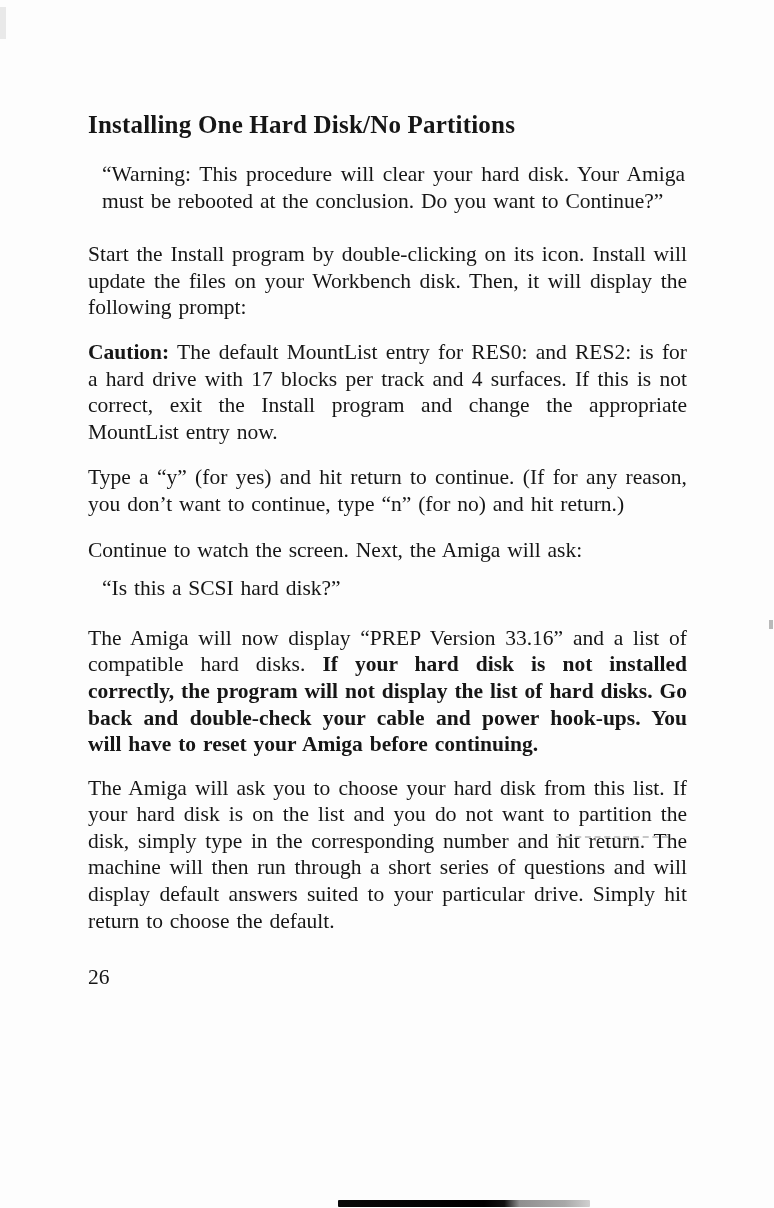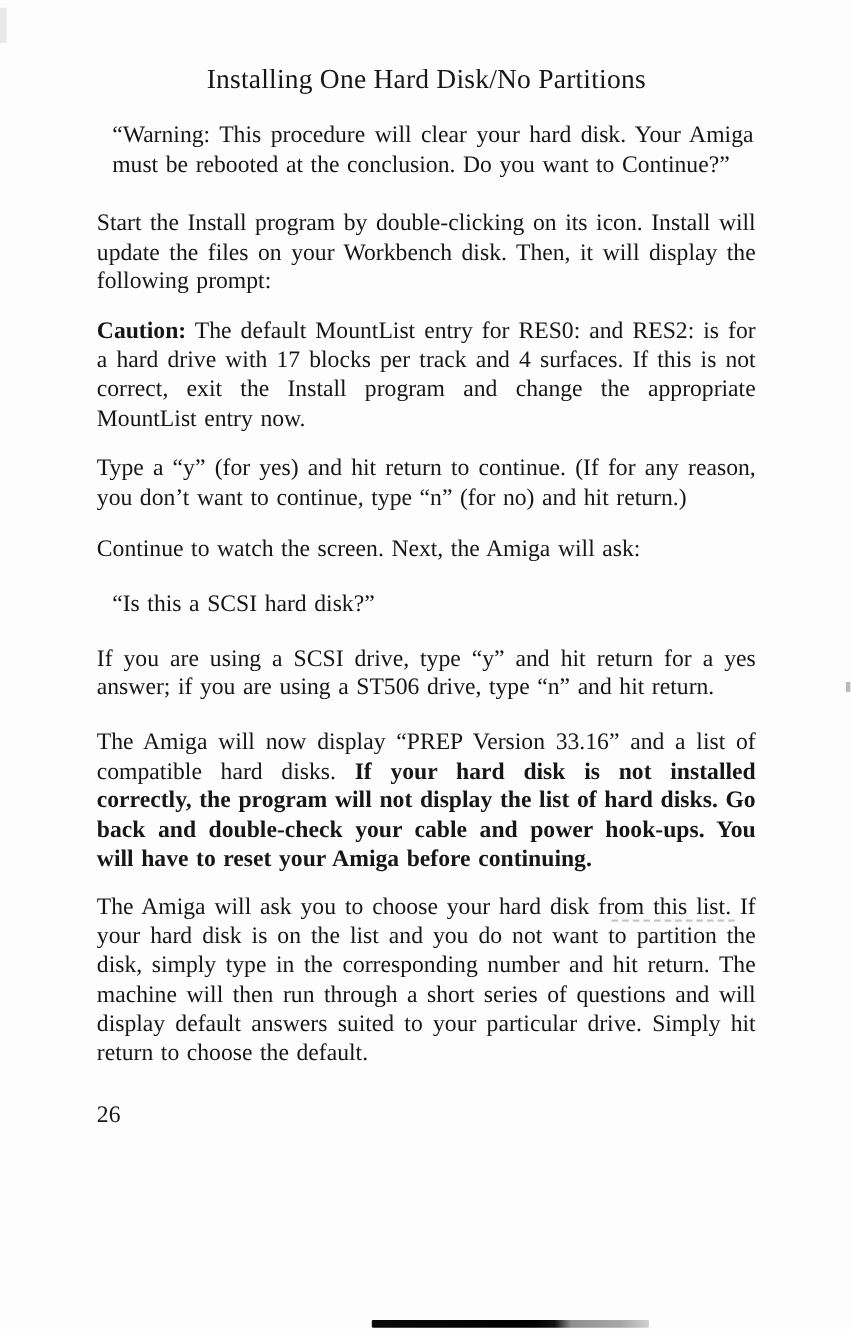--- a/index.html
+++ b/index.html
@@ -15,27 +15,26 @@
     font-family: "Liberation Serif", serif;
     color: #161616;
   }
   .page-inner {
     position: absolute;
     left: 88px;
     top: 0;
     width: 599px;
   }
   h1.heading {
-    margin: 57px 0 0 0;
+    margin: 109px 0 0 0;
     font-size: 25px;
     line-height: 32px;
-    font-weight: normal;
+    font-weight: bold;
     letter-spacing: 0.2px;
     font-family: "Liberation Serif", serif;
-    text-align: center;
   }
   p.body {
     margin: 0;
     font-size: 21.5px;
     line-height: 26.6px;
     text-align: justify;
     word-spacing: 1.5px;
   }
   p.quote {
     padding-left: 14px;
@@ -93,23 +92,22 @@
   <p class="body quote" style="margin-top:20px">“Warning: This procedure will clear your hard disk. Your Amiga must be rebooted at the conclusion. Do you want to Continue?”</p>
 
   <p class="body" style="margin-top:27px">Start the Install program by double-clicking on its icon. Install will update the files on your Workbench disk. Then, it will display the following prompt:</p>
 
   <p class="body" style="margin-top:18px"><b>Caution:</b> <span>The default MountList entry for RES0: and RES2: is for a hard drive with 17 blocks per track and 4 surfaces. If this is not correct, exit the Install program and change the appropriate MountList entry now.</span></p>
 
   <p class="body" style="margin-top:19px">Type a “y” (for yes) and hit return to continue. (If for any reason, you don’t want to continue, type “n” (for no) and hit return.)</p>
 
   <p class="body" style="margin-top:19px">Continue to watch the screen. Next, the Amiga will ask:</p>
 
-  <p class="body quote" style="margin-top:24px">“Is this a SCSI hard disk?”</p>
+  <p class="body quote" style="margin-top:12px">“Is this a SCSI hard disk?”</p>
 
-  <p class="body" style="margin-top:23px">If you are using a SCSI drive, type “y” and hit return for a yes answer; if you are using a ST506 drive, type “n” and hit return.</p>
 
   <p class="body" style="margin-top:23px"><span>The Amiga will now display “PREP Version 33.16” and a list of compatible hard disks.</span> <b>If your hard disk is not installed correctly, the program will not display the list of hard disks. Go back and double-check your cable and power hook-ups. You will have to reset your Amiga before continuing.</b></p>
 
   <p class="body" style="margin-top:17px">The Amiga will ask you to choose your hard disk from this list. If your hard disk is on the list and you do not want to partition the disk, simply type in the corresponding number and hit return. The machine will then run through a short series of questions and will display default answers suited to your particular drive. Simply hit return to choose the default.</p>
 
   <div class="pagenum">26</div>
 
 </div>
 
 <div class="scan-smudge"></div>

